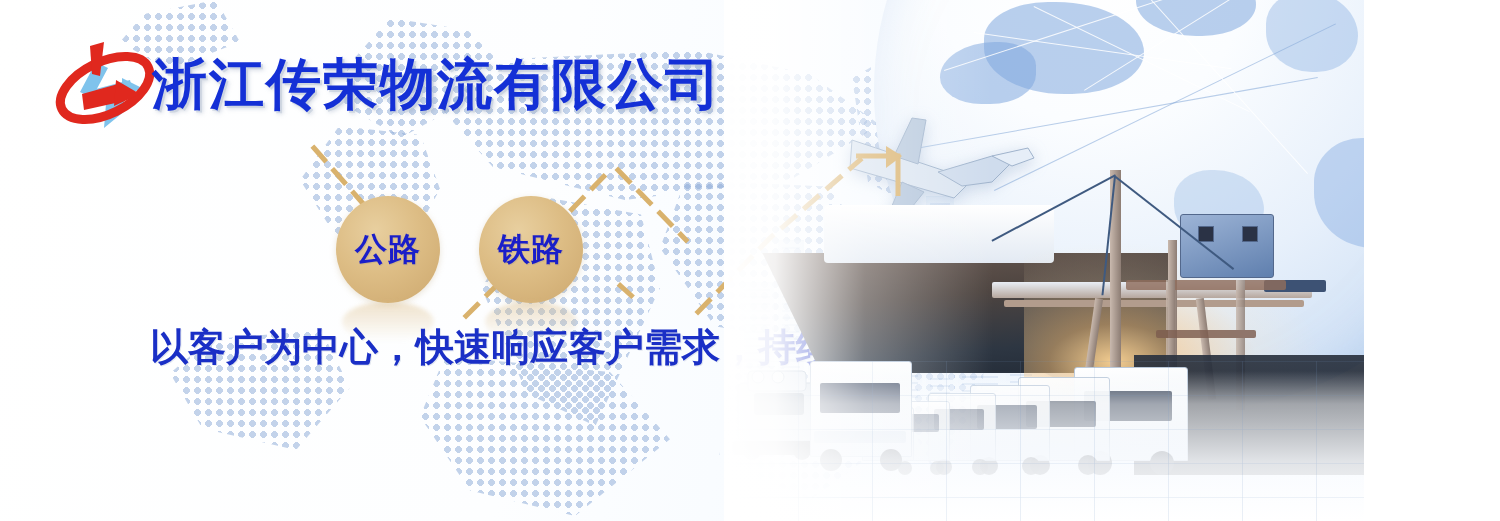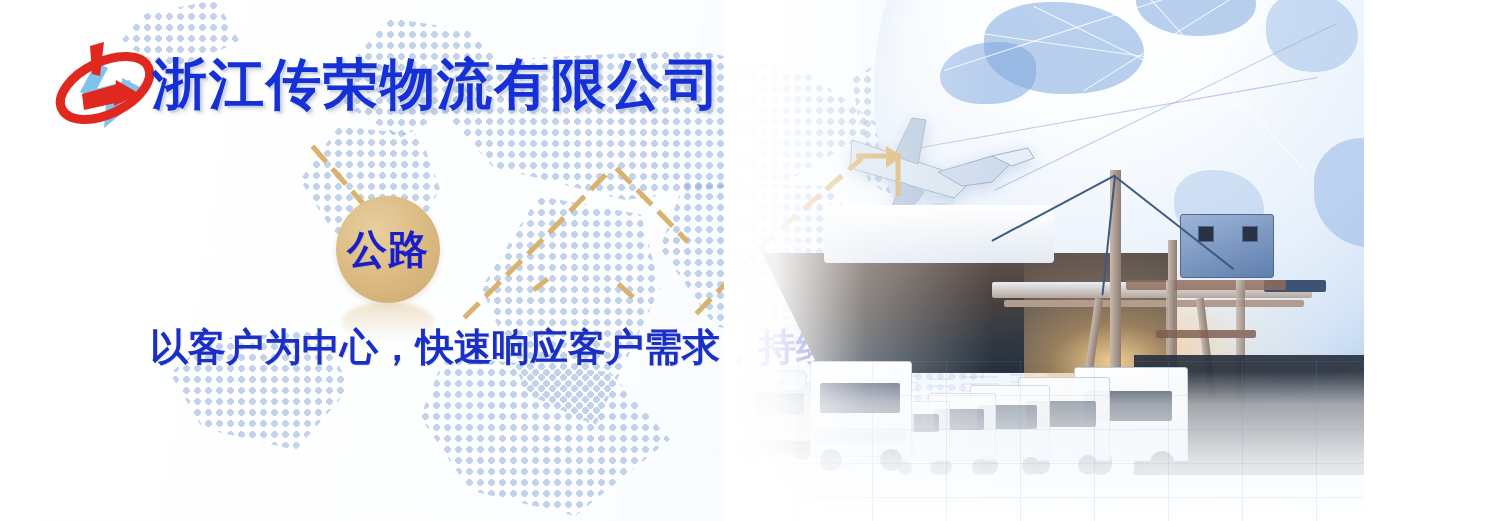--- a/index.html
+++ b/index.html
@@ -103,21 +103,21 @@
   }
 
   
   .circle{
     position:absolute;width:104px;height:107px;border-radius:50%;
     background:radial-gradient(circle at 38% 32%,#e8cf9f 0%,#ddbd85 45%,#d3b077 78%,#cba86e 100%);
     display:flex;align-items:center;justify-content:center;
     box-shadow:0 2px 6px rgba(185,160,115,.28);
   }
   .circle span{
-    font-size:40px;font-weight:700;color:#1a1ec9;letter-spacing:1px;
+    font-size:32px;font-weight:700;color:#1a1ec9;letter-spacing:1px;
     text-shadow:1px 1px 0 rgba(190,170,130,.5);
   }
   .circle::after{
     content:"";position:absolute;left:6px;top:106px;width:92px;height:40px;border-radius:50%;
     background:linear-gradient(180deg,rgba(221,189,133,.42),rgba(221,189,133,0));
     filter:blur(2px);
   }
   .dashes{position:absolute;left:300px;top:140px;width:640px;height:190px;pointer-events:none;}
 </style>
 </head>
@@ -309,18 +309,21 @@
       <rect x="232" y="148" width="18" height="5" transform="rotate(-38 232 148)"></rect>
     </g>
   </svg>
 
   <div class="company-title">浙江传荣物流有限公司</div>
 
 
   <div class="circle" style="left:336px;top:196px;">
     <span>公路</span>
   </div>
+  <div class="circle" style="left:479px;top:196px;">
+    <span>铁路</span>
+  </div>
 
   <div class="etc">等；</div>
 
   <div class="tagline">以客户为中心，快速响应客户需求，持续为客户创造长期价值</div>
 
 </div>
 
 </body></html>

